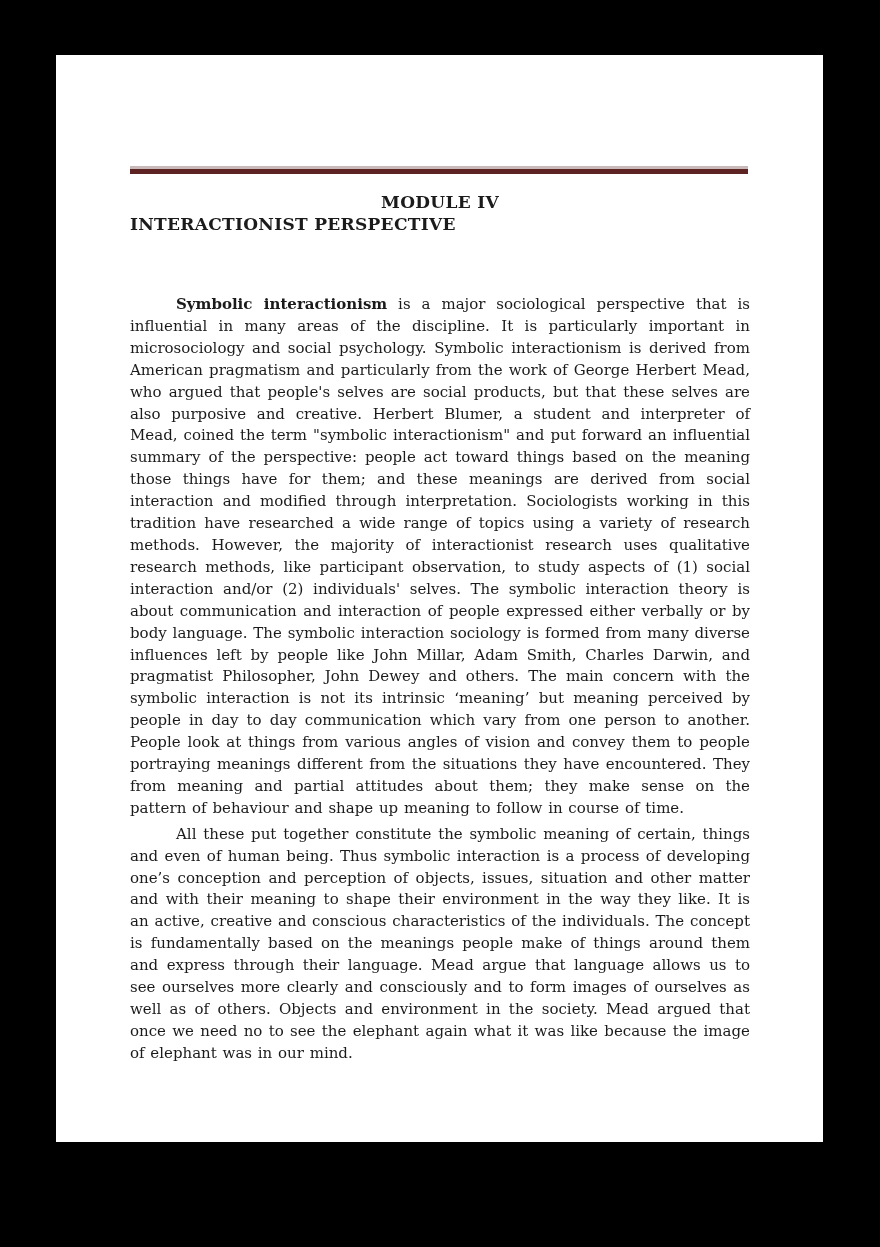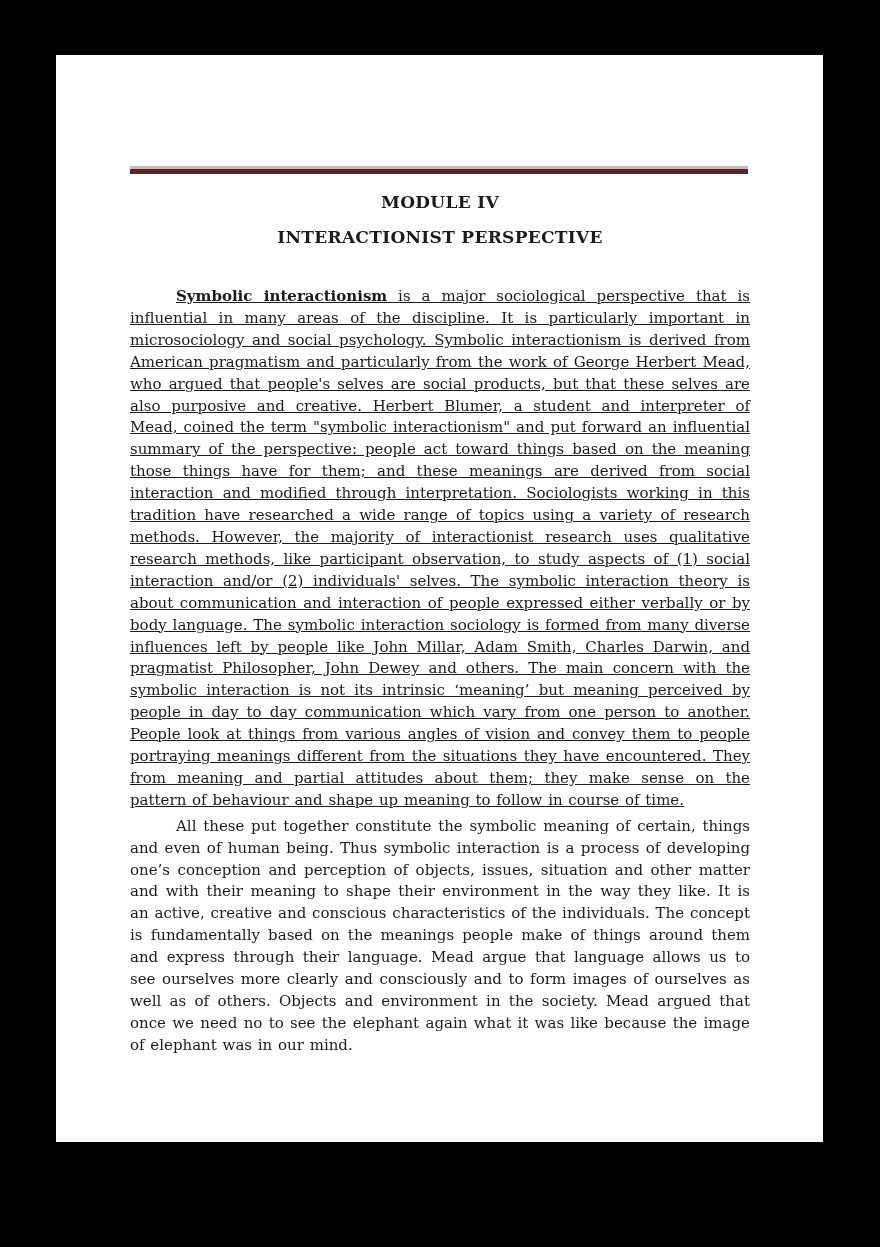--- a/index.html
+++ b/index.html
@@ -39,37 +39,35 @@
   .module-title {
     margin-top: 17px;
     text-align: center;
     font-size: 17px;
     font-weight: bold;
     line-height: 22px;
     letter-spacing: 0.3px;
     color: #1b1b1b;
   }
   .module-subtitle {
-    margin-top: 13px;
-    text-align: center;
     font-size: 17px;
     font-weight: bold;
     line-height: 22px;
     letter-spacing: 0.3px;
     color: #1b1b1b;
   }
   .body-para {
     font-size: 15px;
     line-height: 21.9px;
     text-align: justify;
     text-indent: 46px;
     color: #1b1b1b;
     word-spacing: 1px;
   }
-  .para-1 { margin-top: 38px; text-decoration: underline; }
+  .para-1 { margin-top: 59px; }
   .para-2 { margin-top: 4px; }
   .lead-bold { font-weight: bold; }
 </style>
 </head>
 <body>
 
 <div class="canvas">
   <div class="paper">
     <div class="content">
 

